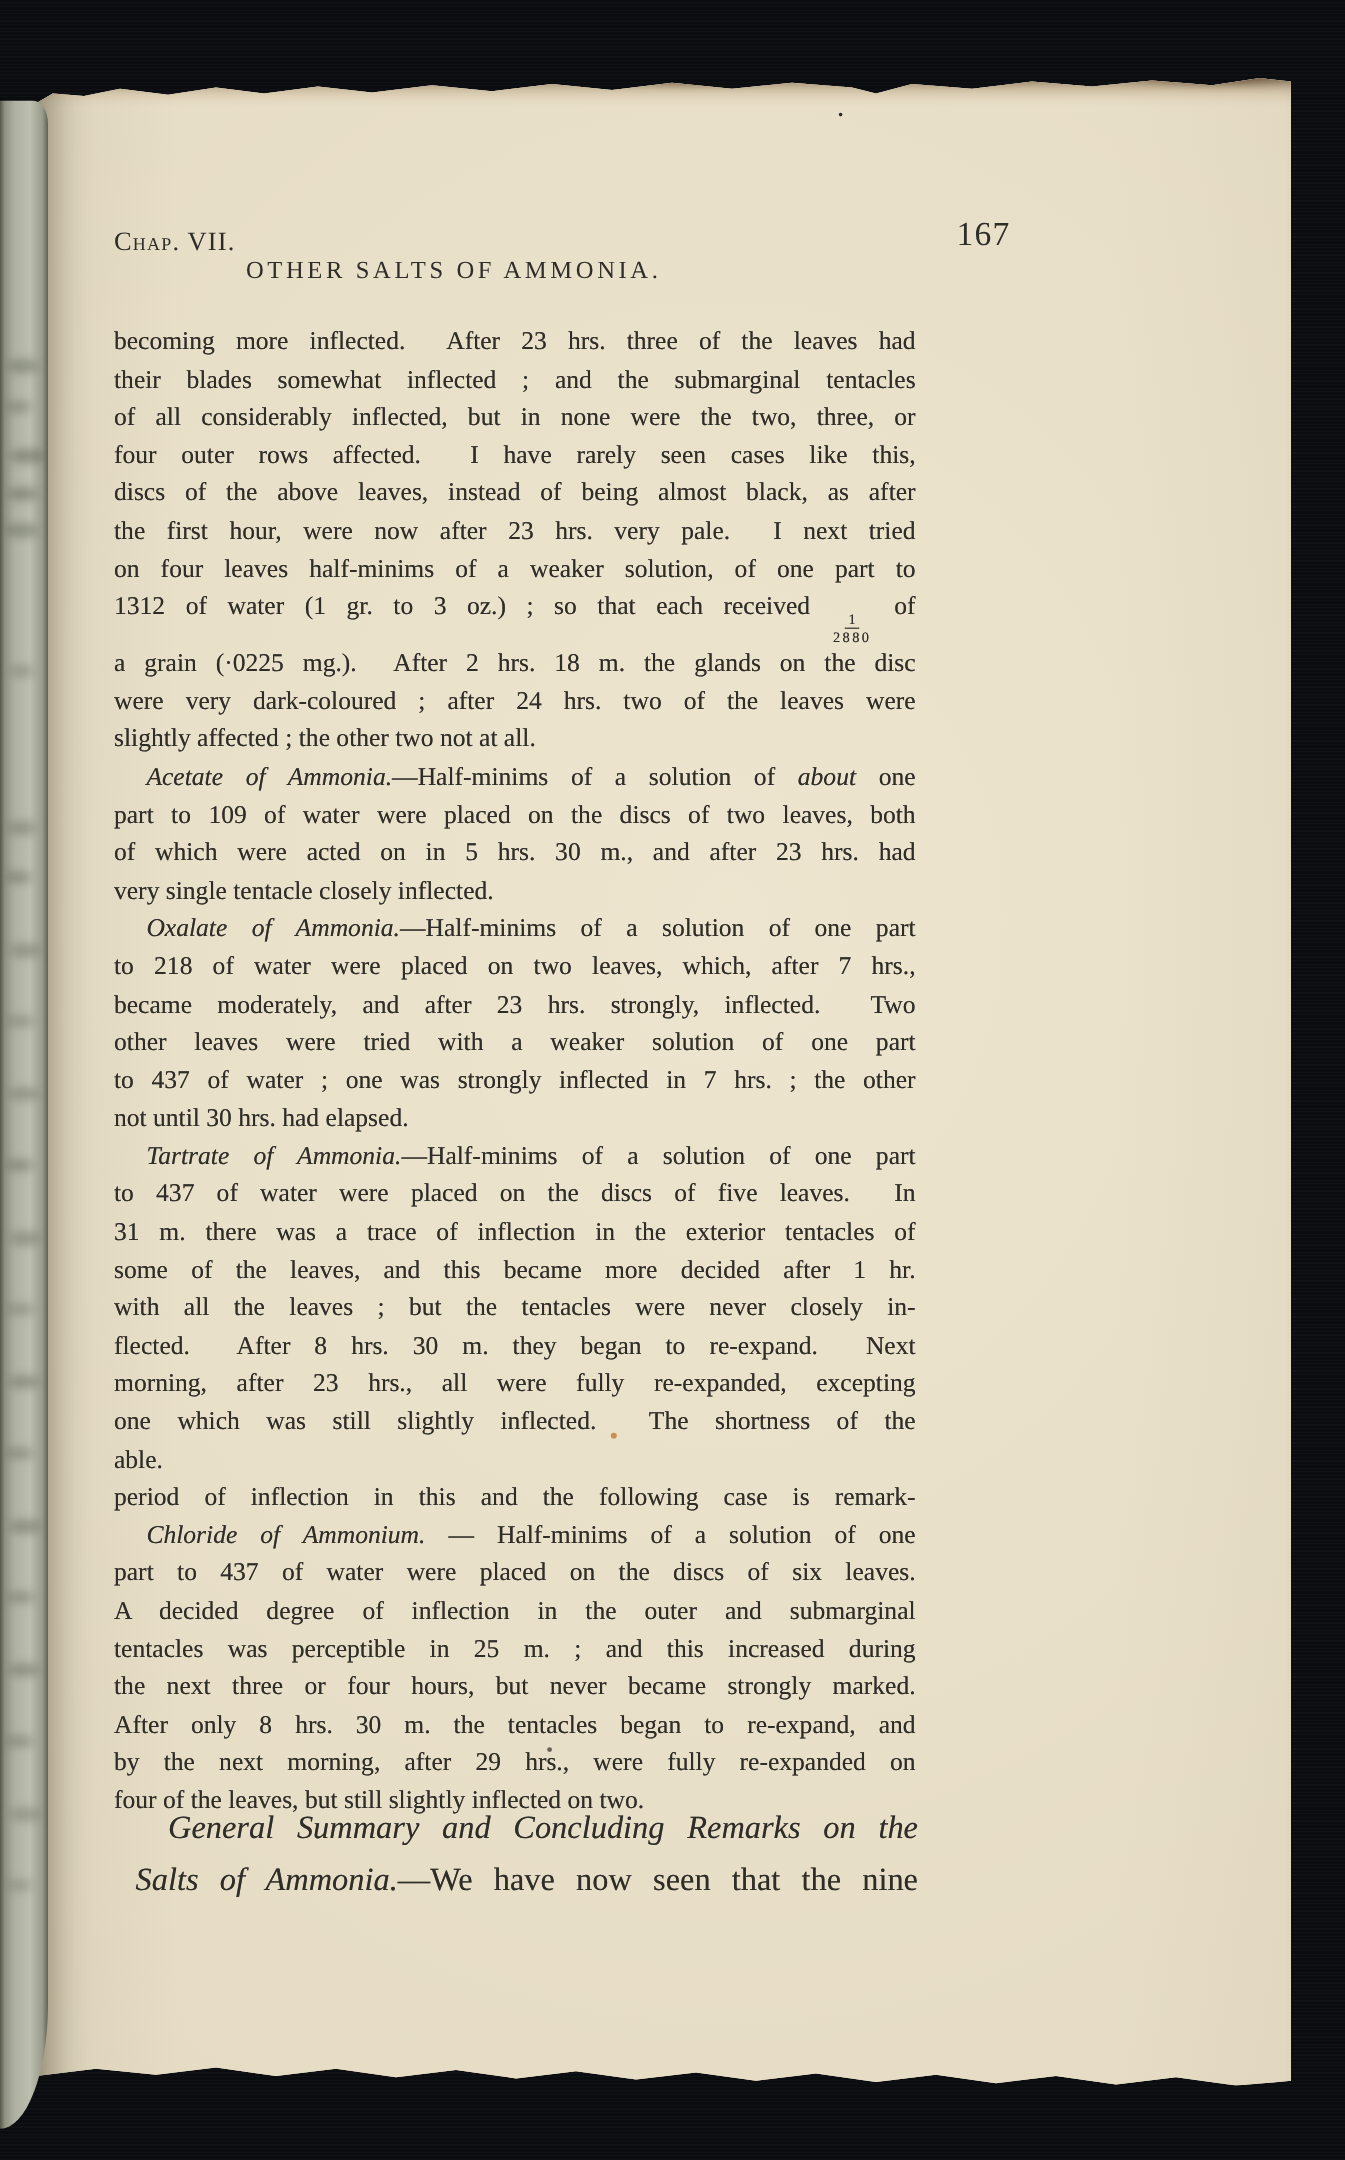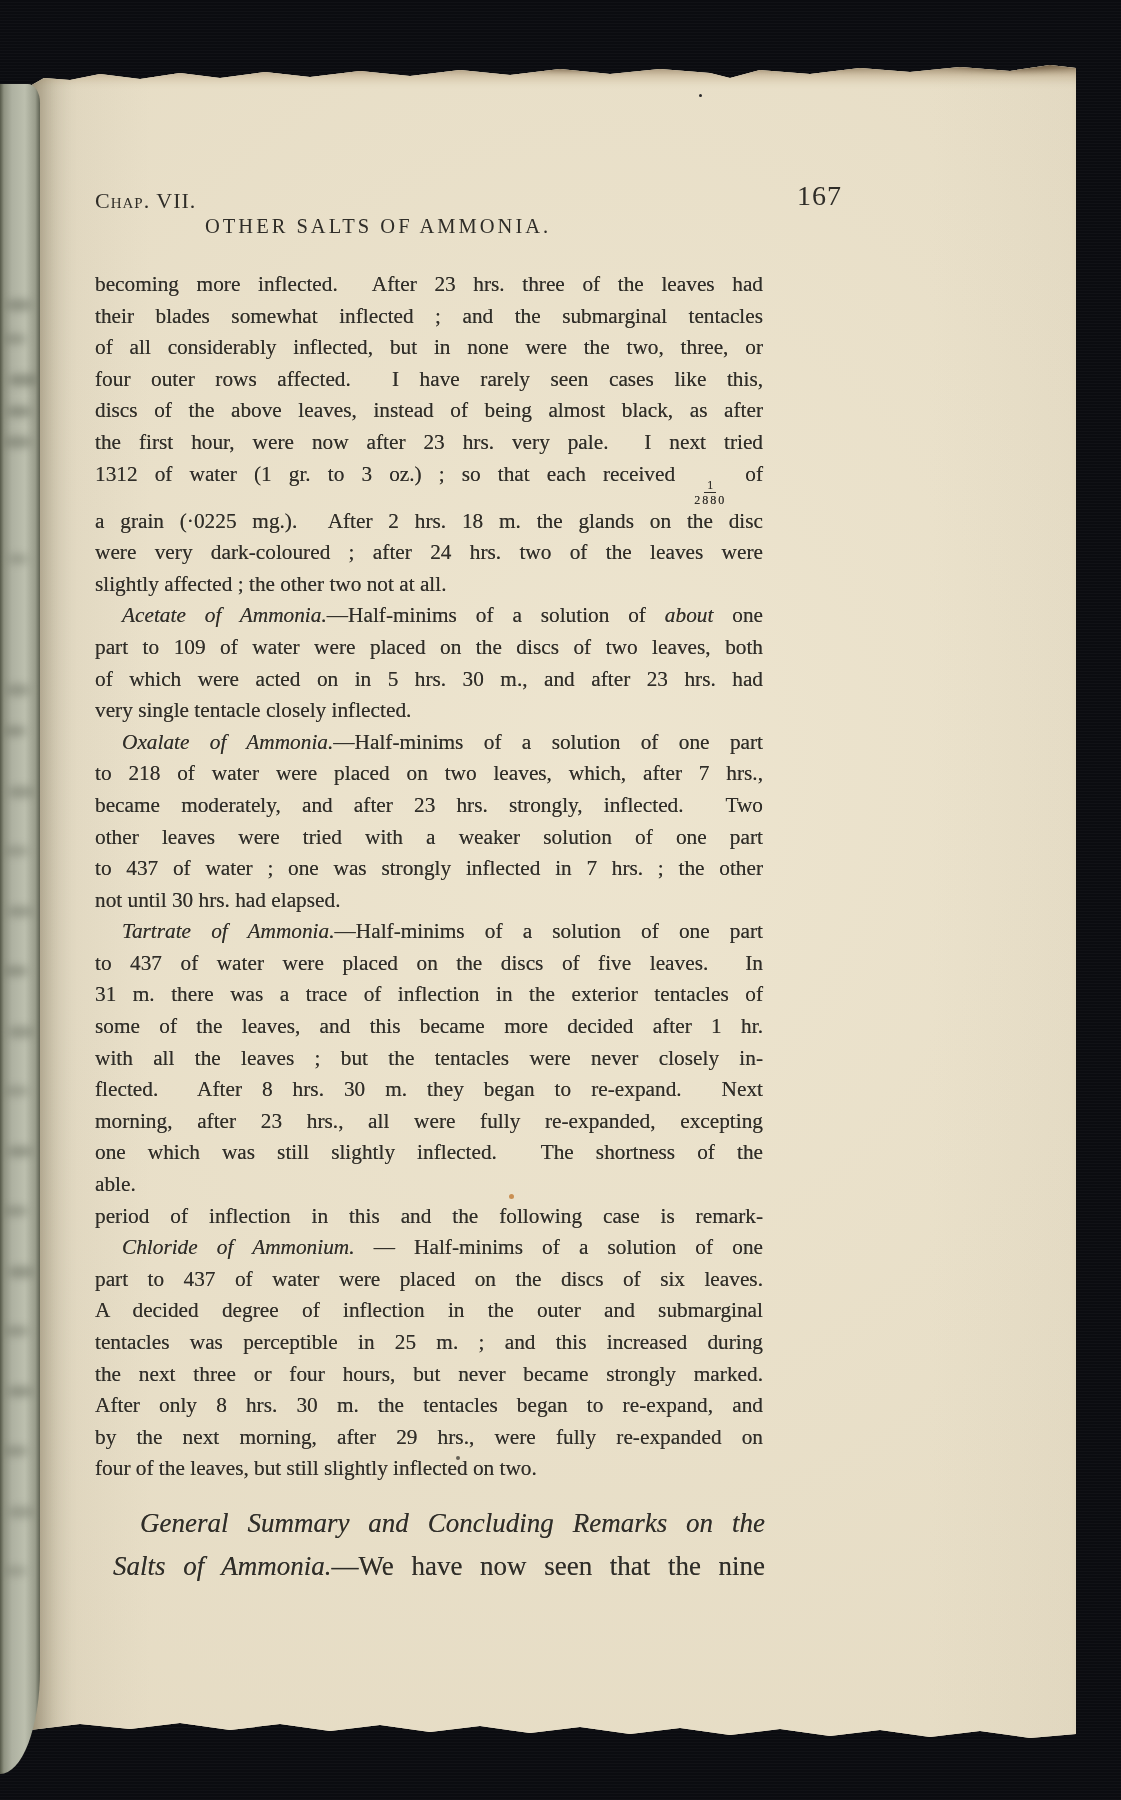--- a/index.html
+++ b/index.html
@@ -118,20 +118,21 @@
     </div>
 
     <div class="body-text">
         <p class="para">
           <span class="tline"><span>becoming more inflected.&nbsp; After 23 hrs. three of the leaves had</span></span>
           <span class="tline"><span>their blades somewhat inflected ; and the submarginal tentacles</span></span>
           <span class="tline"><span>of all considerably inflected, but in none were the two, three, or</span></span>
           <span class="tline"><span>four outer rows affected.&nbsp; I have rarely seen cases like this,</span></span>
           <span class="tline"><span>discs of the above leaves, instead of being almost black, as after</span></span>
           <span class="tline"><span>the first hour, were now after 23 hrs. very pale.&nbsp; I next tried</span></span>
+          <span class="tline"><span>on four leaves half-minims of a weaker solution, of one part to</span></span>
           <span class="tline"><span>1312 of water (1 gr. to 3 oz.) ; so that each received</span> <span class="frac">
               <span class="num">1</span>
               <span class="den">2880</span>
             </span> <span>of</span></span>
           <span class="tline"><span>a grain (·0225 mg.).&nbsp; After 2 hrs. 18 m. the glands on the disc</span></span>
           <span class="tline"><span>were very dark-coloured ; after 24 hrs. two of the leaves were</span></span>
           <span class="tline noj"><span>slightly affected ; the other two not at all.</span></span>
         </p>
         <p class="para">
           <span class="tline indent"><span class="it">Acetate of Ammonia.</span><span>—Half-minims of a solution of </span><span class="it">about</span><span> one</span></span>

